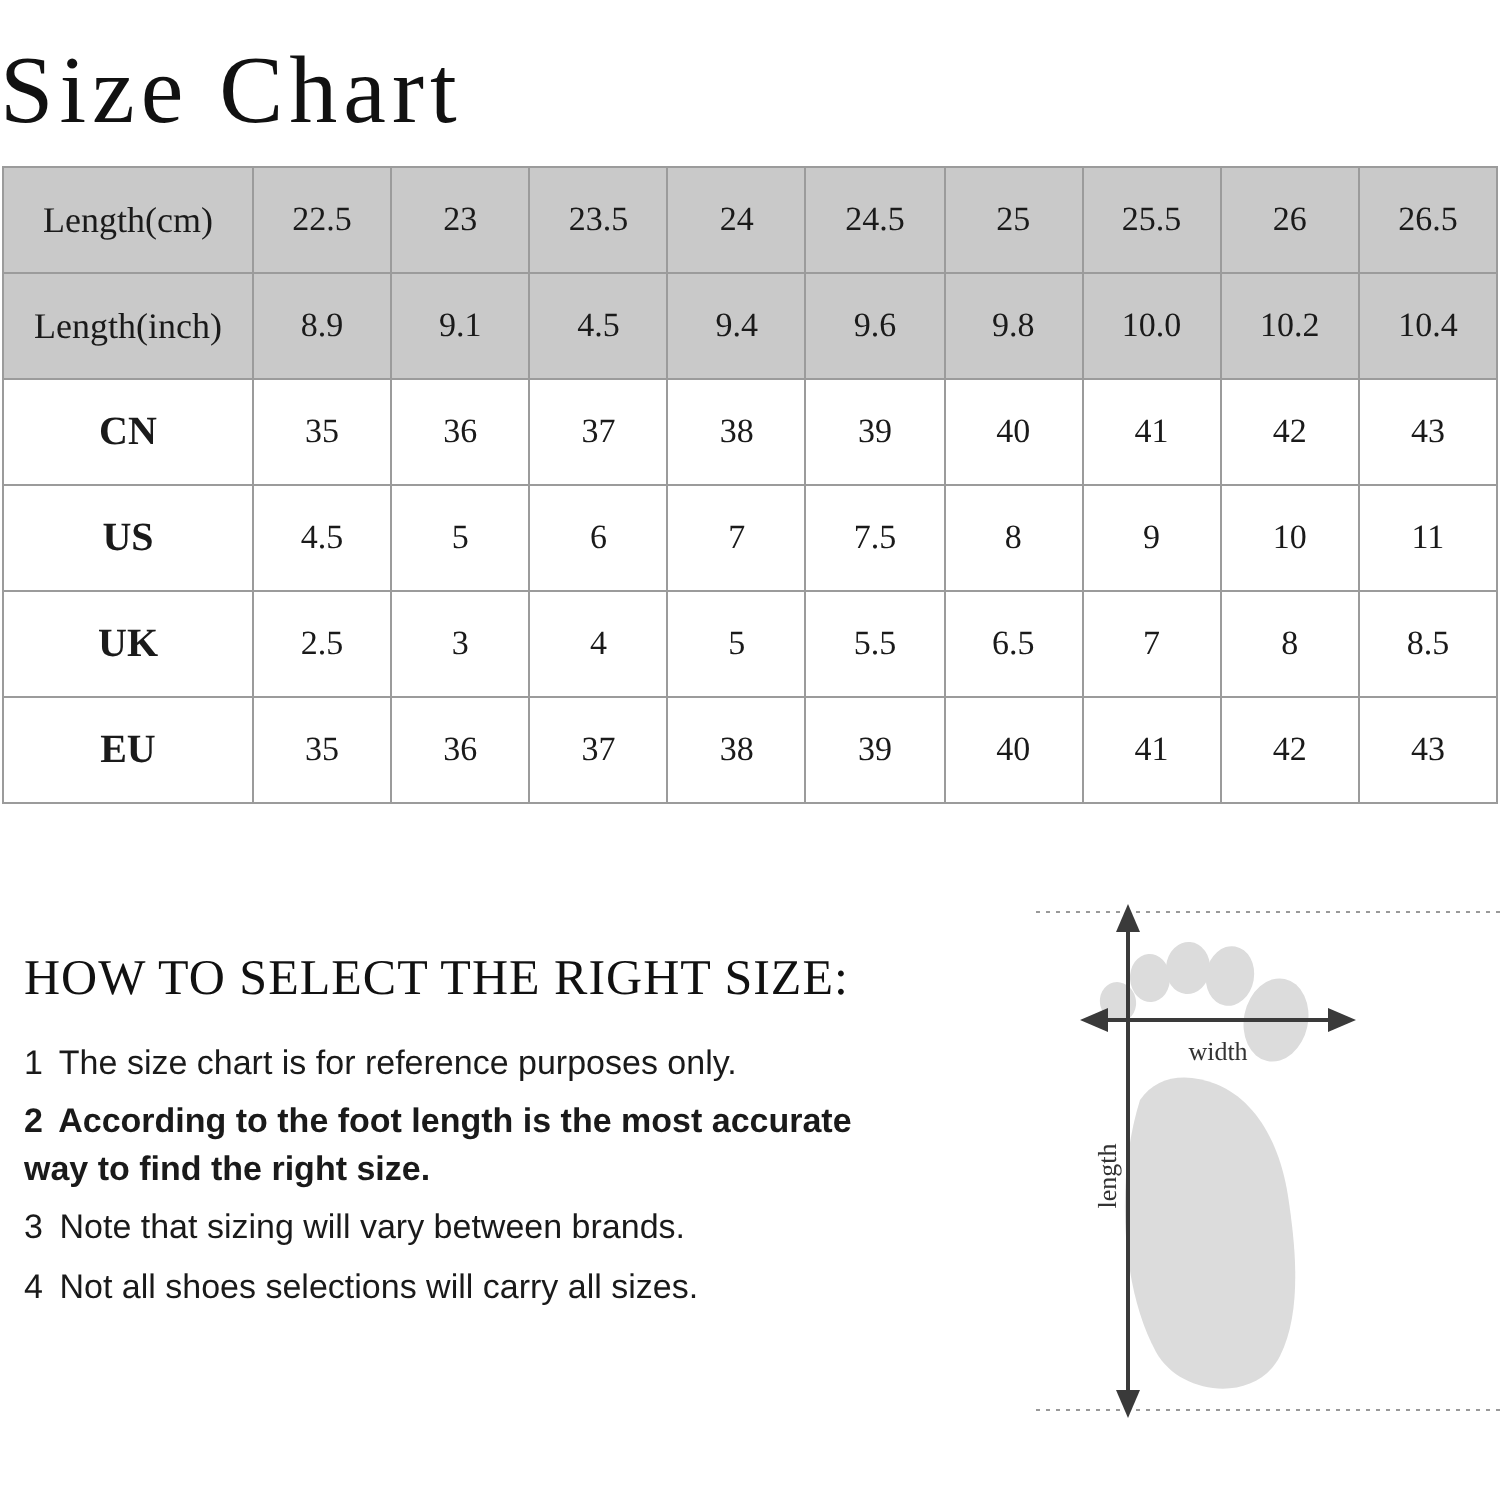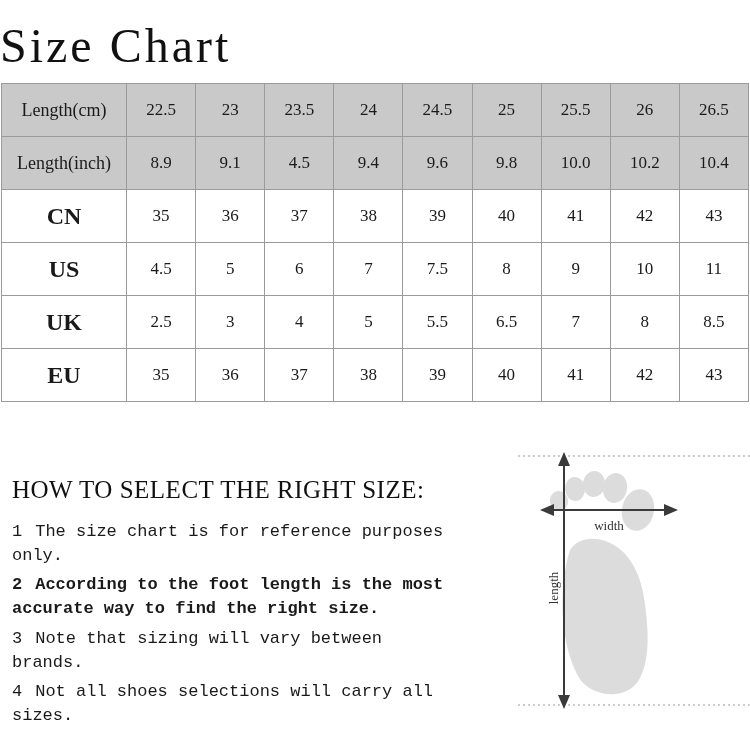--- a/index.html
+++ b/index.html
@@ -53,21 +53,21 @@
     width: 124px;
   }
   table.size-table tr.head td.rowlabel {
     font-size: 18px;
   }
   table.size-table tr.body td {
     background: #ffffff;
   }
   table.size-table tr.body td.rowlabel {
     font-weight: bold;
-    font-size: 24px;
+    font-size: 20px;
   }
 
   .lower {
     position: relative;
     margin-top: 36px;
     height: 290px;
   }
   .howto {
     position: absolute;
     left: 12px;
@@ -81,21 +81,21 @@
     margin: 0 0 16px 0;
     letter-spacing: 0.5px;
     color: #111111;
   }
   .howto ol {
     margin: 0;
     padding: 0;
     list-style: none;
   }
   .howto li {
-    font-family: Liberation Mono, monospace;
+    font-family: Liberation Sans, sans-serif;
     font-size: 17px;
     line-height: 1.42;
     margin-bottom: 5px;
     color: #1a1a1a;
   }
   .howto li.bold {
     font-weight: bold;
   }
   .howto li .num {
     display: inline-block;

